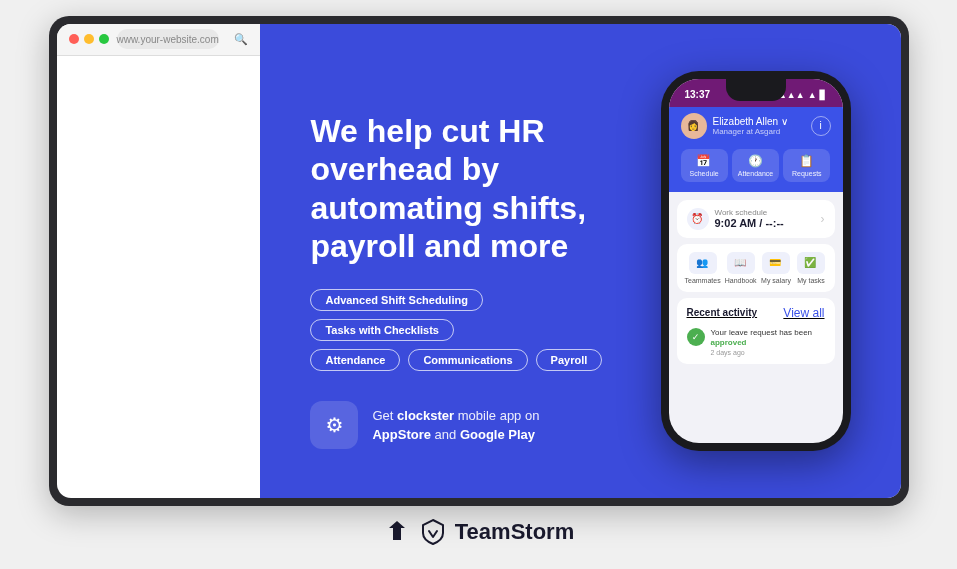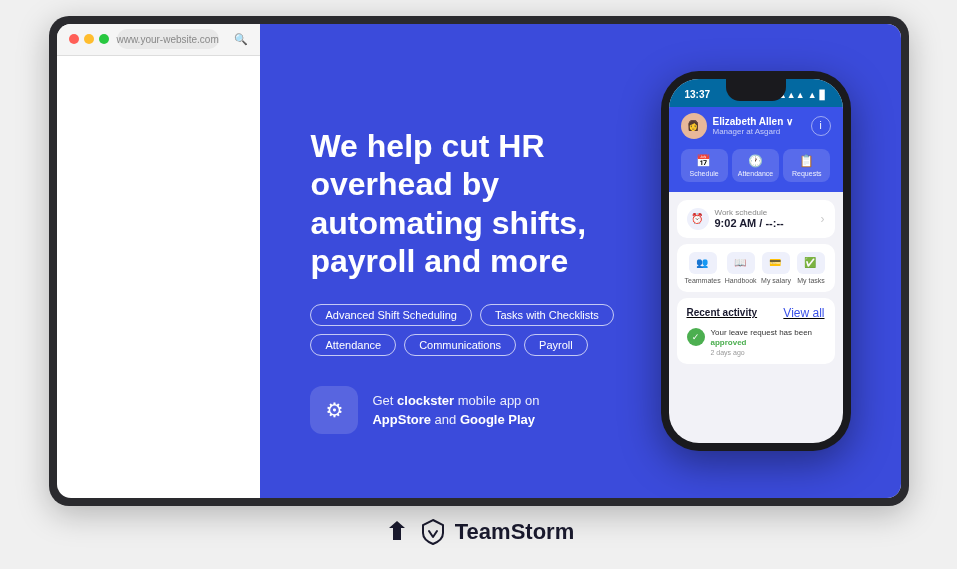--- a/index.html
+++ b/index.html
@@ -115,20 +115,21 @@
       margin-bottom: 8px;
     }
 
     .tag {
       border: 1.5px solid rgba(255,255,255,0.7);
       border-radius: 20px;
       padding: 4px 14px;
       font-size: 11px;
       color: white;
       white-space: nowrap;
+      font-weight: bold;
     }
 
     .tags-row-2 {
       display: flex;
       gap: 8px;
       margin-bottom: 30px;
     }
 
     .app-download {
       display: flex;
@@ -196,21 +197,21 @@
       margin: 0 auto;
       position: absolute;
       top: 8px;
       left: 50%;
       transform: translateX(-50%);
       z-index: 10;
     }
 
     .phone-status-bar {
       height: 28px;
-      background: #0369a1;
+      background: #701a75;
       display: flex;
       align-items: center;
       justify-content: space-between;
       padding: 0 16px;
       flex-shrink: 0;
       padding-top: 4px;
     }
 
     .status-time {
       font-size: 10px;
@@ -253,21 +254,21 @@
       overflow: hidden;
       flex-shrink: 0;
       display: flex;
       align-items: center;
       justify-content: center;
       font-size: 10px;
     }
 
     .user-name {
       font-size: 10px;
-      font-weight: 700;
+      font-weight: 400;
       color: white;
     }
 
     .user-role {
       font-size: 8px;
       color: rgba(255,255,255,0.7);
     }
 
     .info-btn {
       width: 20px;

